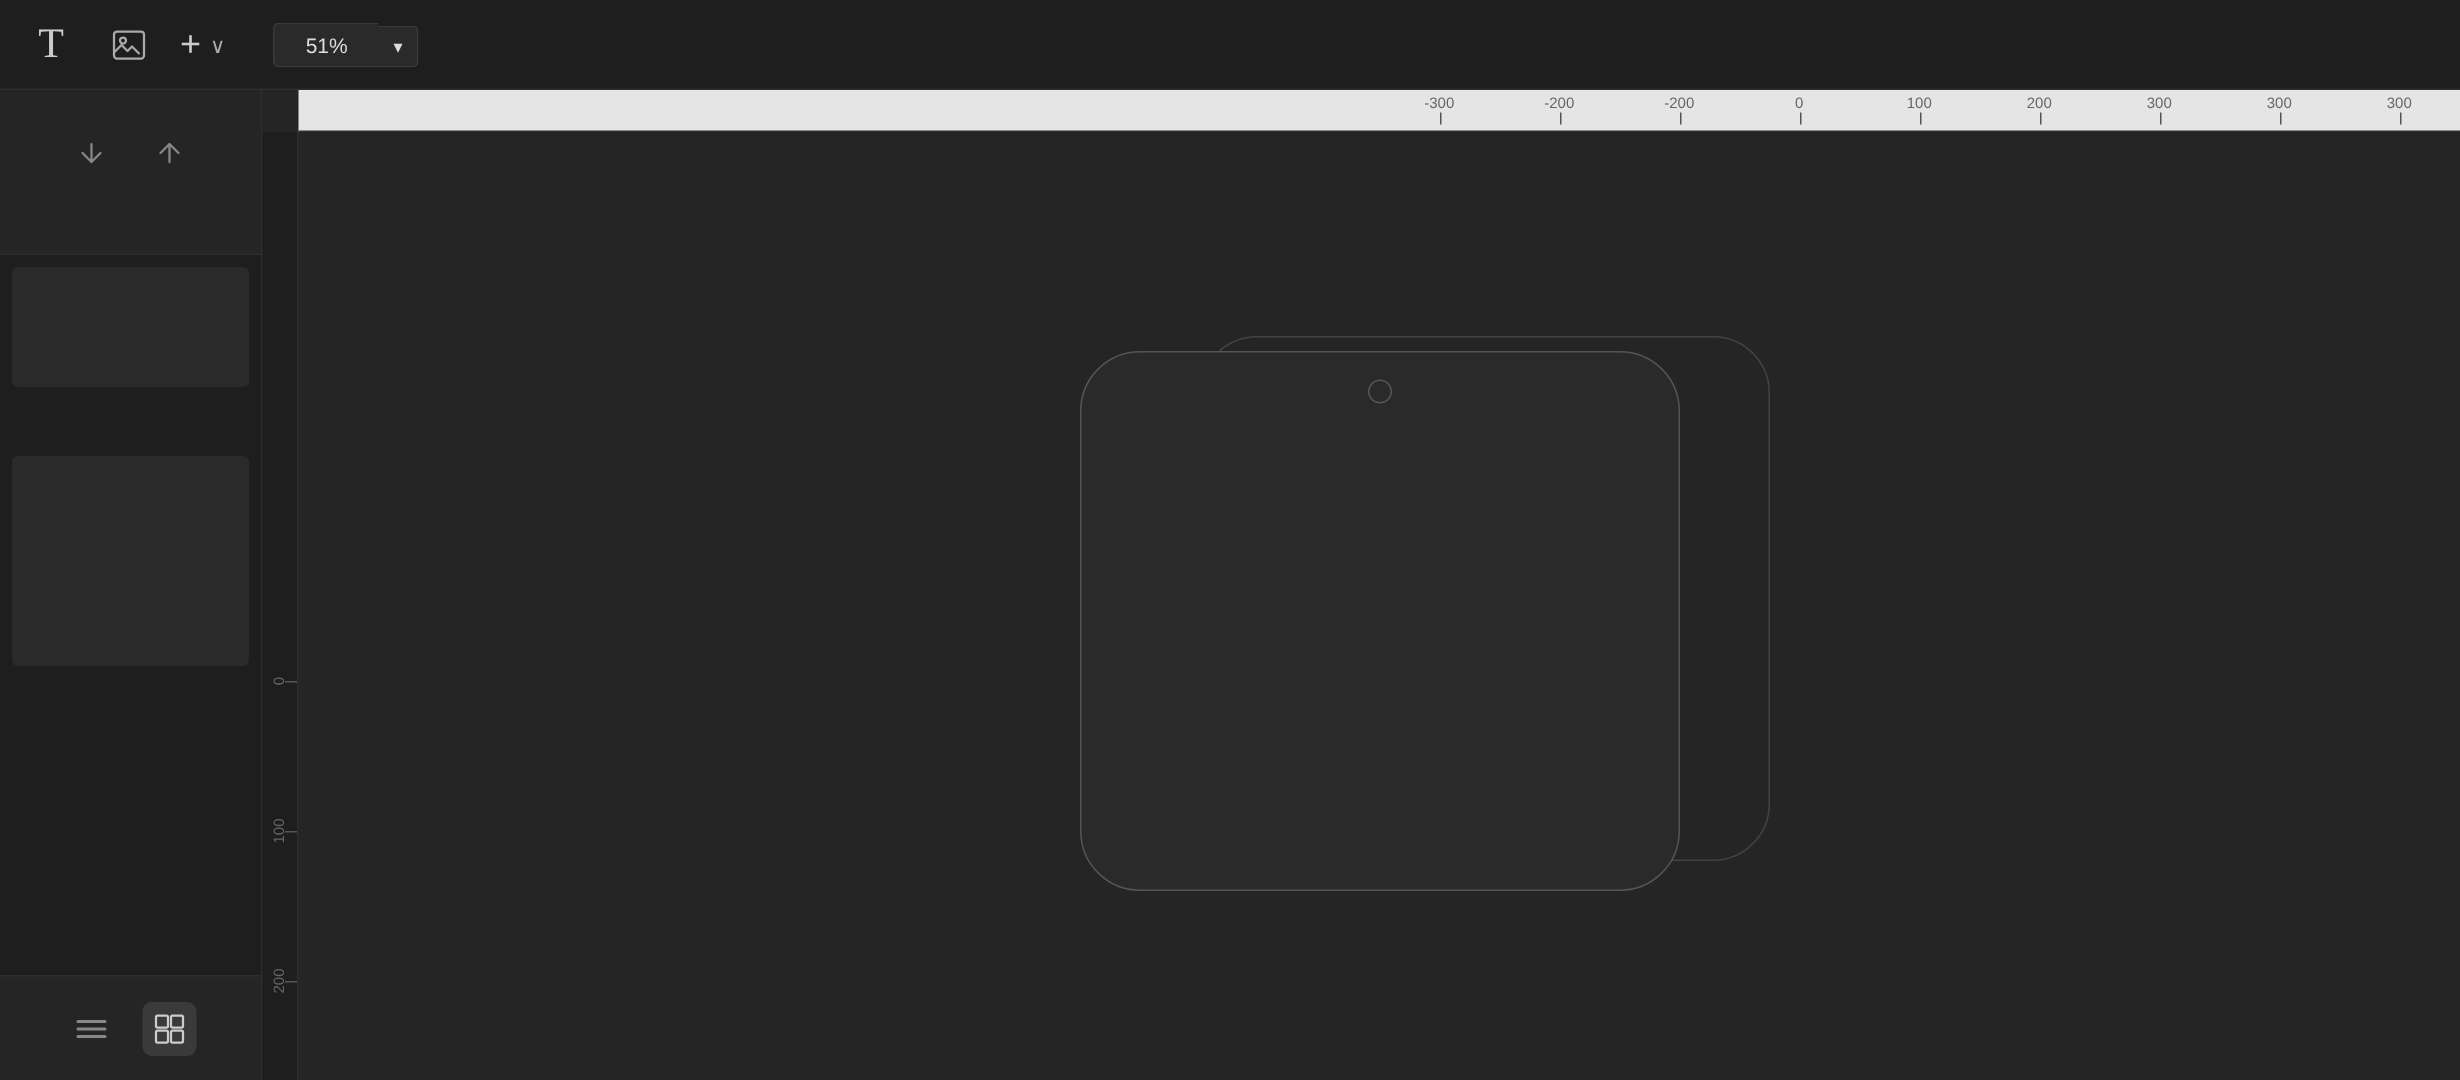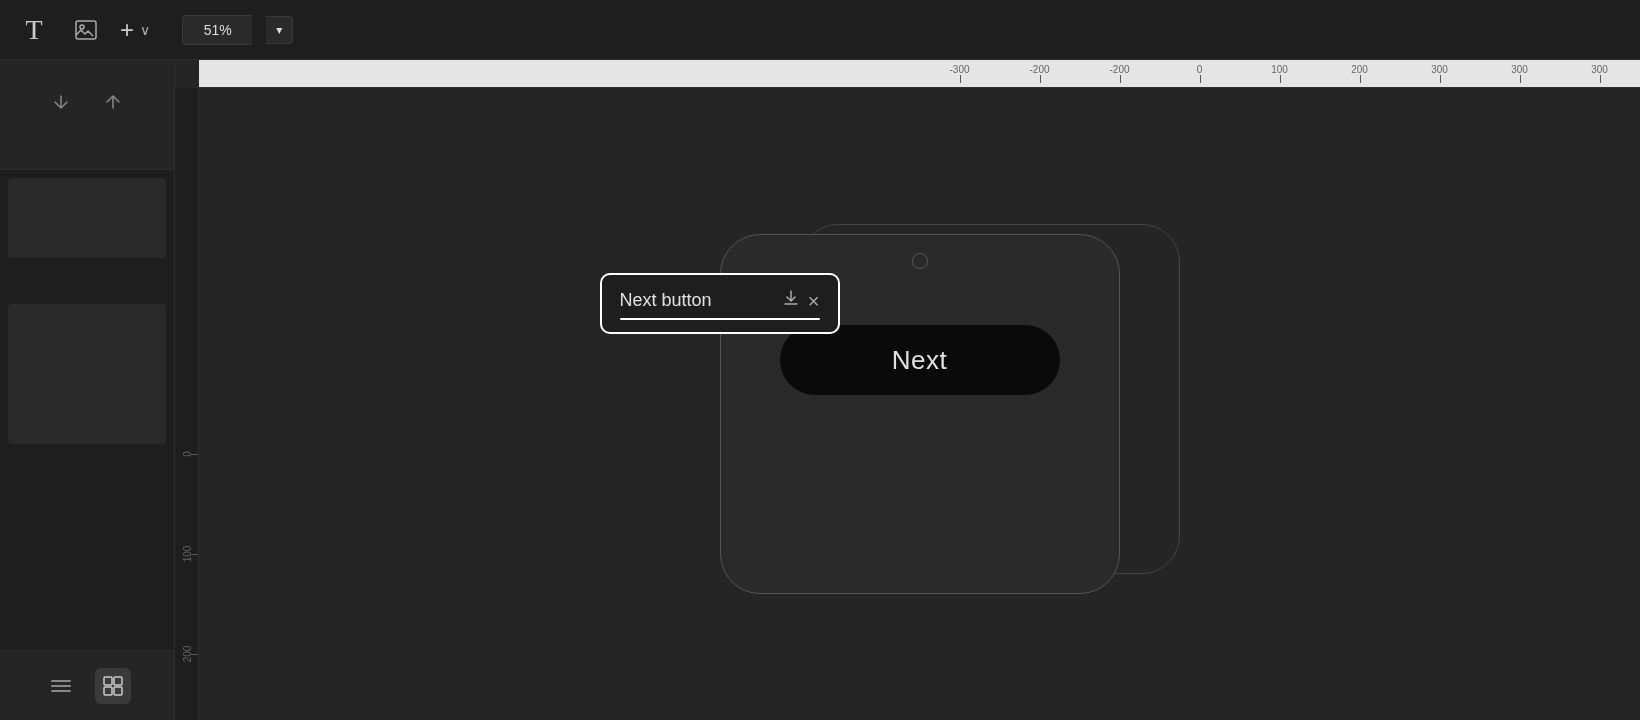--- a/index.html
+++ b/index.html
@@ -41,23 +41,22 @@
       display: flex;
       align-items: center;
       gap: 4px;
       cursor: pointer;
       color: #ccc;
       font-size: 18px;
     }
 
     .zoom-control {
       display: flex;
-      align-items: center;
+      align-items: flex-end;
       margin-left: 16px;
-      gap: 14px;
     }
 
     .zoom-value {
       background: #2a2a2a;
       border: 1px solid #3a3a3a;
       border-right: none;
       border-radius: 4px 0 0 4px;
       padding: 6px 14px;
       font-size: 14px;
       color: #ddd;
@@ -519,38 +518,18 @@
     <div class="canvas-content">
       <div class="phone-container">
 
         <div class="phone-shadow"></div>
 
         <div class="phone-frame">
           <div class="phone-notch-area">
             <div class="phone-camera"></div>
           </div>
 
-          <div style="position:relative;">
-
-            <div class="popup">
-              <div class="popup-header">
-                <span class="popup-title">Next button</span>
-                <span class="popup-icon" style="font-size:18px;">
-                  <svg width="18" height="18" viewBox="0 0 18 18" fill="none">
-                      <path d="M9 2v9M5 8l4 4 4-4" stroke="#aaa" stroke-width="1.5" stroke-linecap="round" stroke-linejoin="round"></path>
-                      <line x1="3" y1="15" x2="15" y2="15" stroke="#aaa" stroke-width="1.5" stroke-linecap="round"></line>
-                    </svg>
-                </span>
-                <span class="popup-close" style="font-size:20px; line-height:1;">×</span>
-              </div>
-              <div class="popup-underline"></div>
-            </div>
-
-            <div class="next-button">
-              <span class="next-button-label">Next</span>
-            </div>
-          </div>
         </div>
       </div>
     </div>
 
   </div>
 </div>
 
 </body></html>

